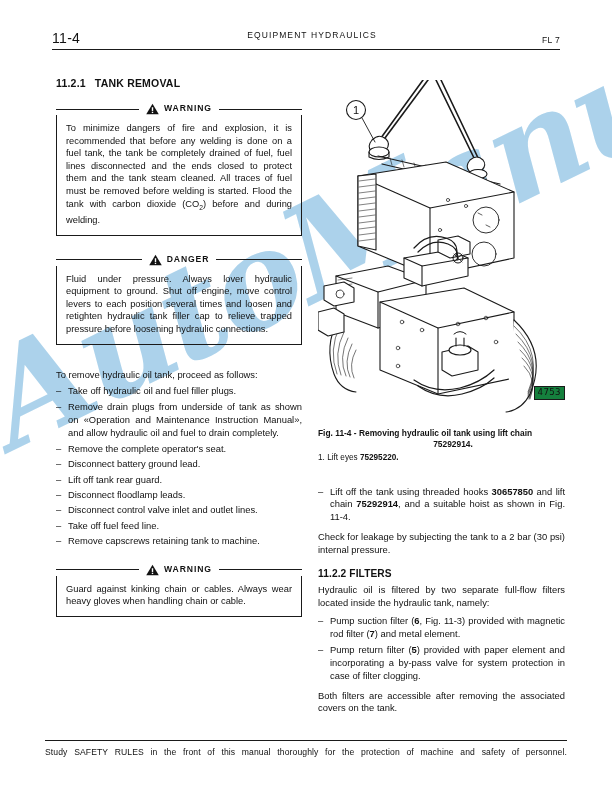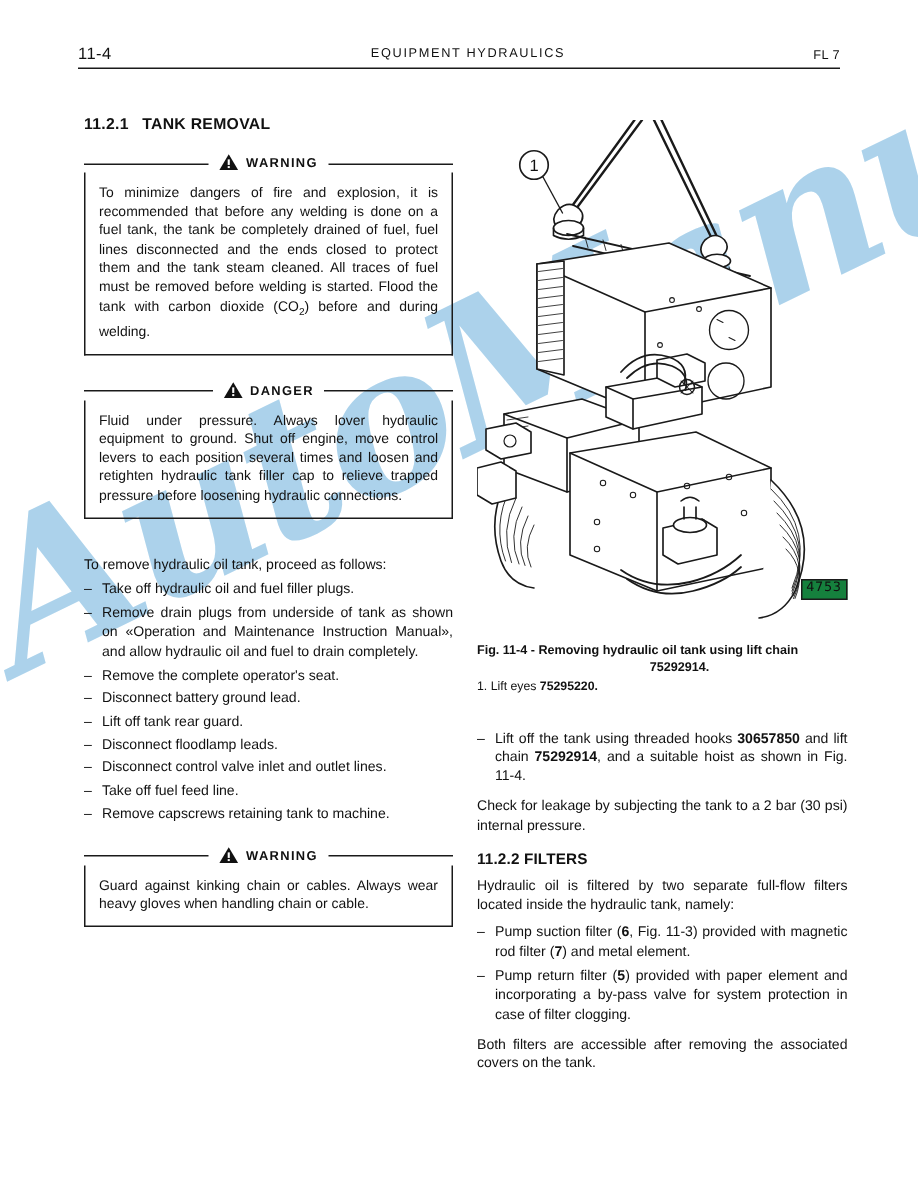--- a/index.html
+++ b/index.html
@@ -53,21 +53,21 @@
     z-index: 10;
   }
   .header-row {
     display: flex;
     align-items: baseline;
     justify-content: space-between;
     font-size: 8.5px;
     letter-spacing: 0.3px;
     padding-bottom: 3px;
   }
-  .header-left { font-size: 11px; }
+  .header-left { font-size: 14px; }
   .header-center {
     font-size: 8.5px;
     letter-spacing: 1.1px;
     position: absolute;
     left: 12px; right: 0;
     text-align: center;
   }
   .header-right { font-size: 8.5px; padding-left: 28px; }
   .header-rule {
     border-bottom: 1.3px solid #1a1a1a;
@@ -520,14 +520,18 @@
     <p class="body-text">Hydraulic oil is filtered by two separate full-flow filters located inside the hydraulic tank, namely:</p>
 
     <ul class="dashlist" style="margin-top:5px;">
       <li><span class="dash">–</span><span><span>Pump suction filter (</span><b>6</b><span>, Fig. 11-3) provided with magnetic rod filter (</span><b>7</b><span>) and metal element.</span></span></li>
       <li><span class="dash">–</span><span><span>Pump return filter (</span><b>5</b><span>) provided with paper element and incorporating a by-pass valve for system protection in case of filter clogging.</span></span></li>
     </ul>
 
     <p class="body-text para">Both filters are accessible after removing the associated covers on the tank.</p>
   </div>
 
+  <div class="footer">
+    <div class="footer-rule"></div>
+    <div class="footer-text">Study SAFETY RULES in the front of this manual thoroughly for the protection of machine and safety of personnel.</div>
+  </div>
 
 </div>
 
 </body></html>

